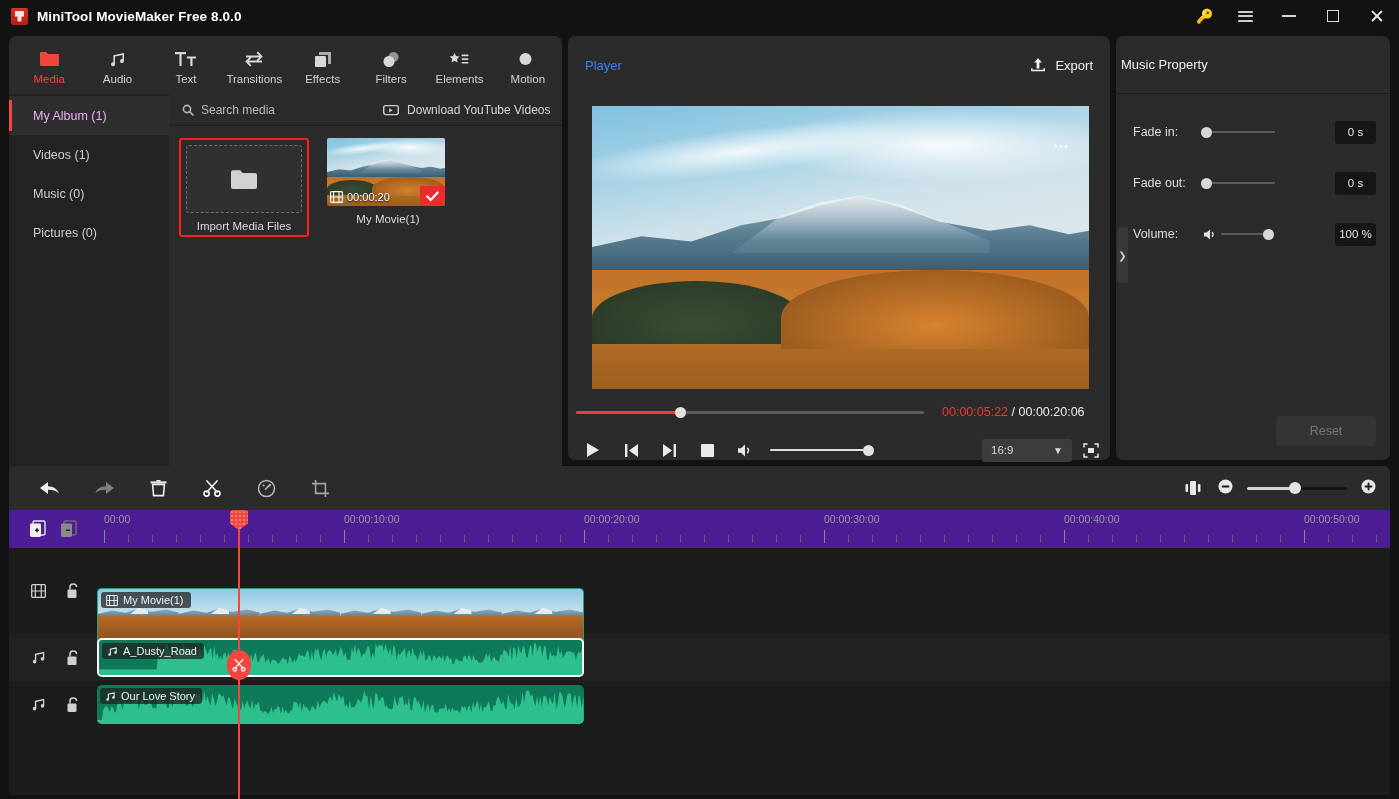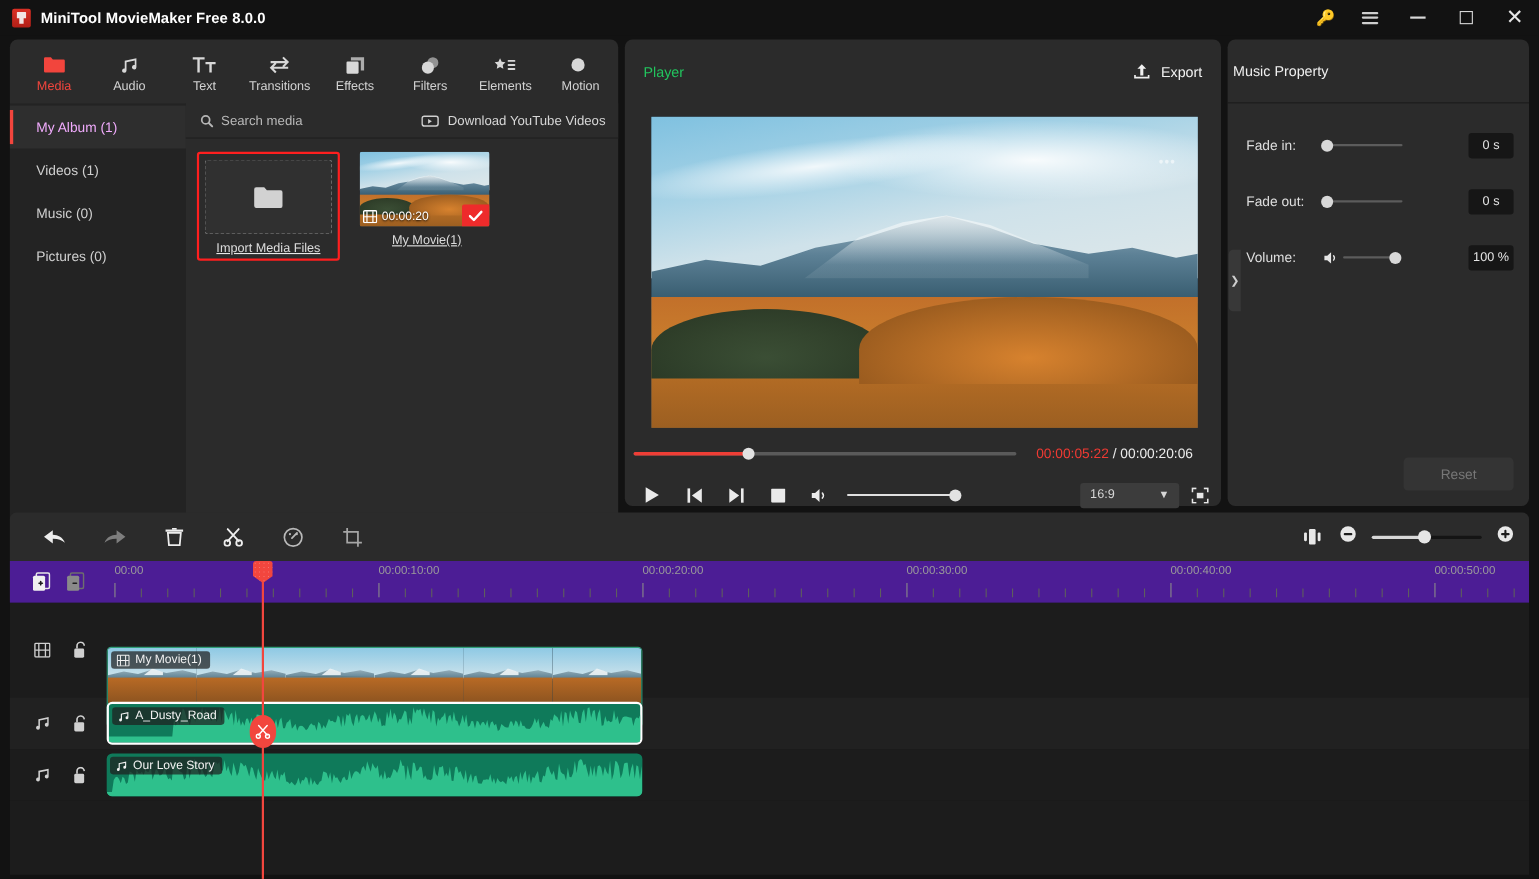--- a/index.html
+++ b/index.html
@@ -80,21 +80,21 @@
   .media-right { flex: 1; position: relative; }
   .media-toolbar {
     height: 32px; display: flex; align-items: center; border-bottom: 1px solid #1f1f1f;
     background: #2b2b2b;
   }
   .search-media { display:flex; align-items:center; gap:7px; margin-left: 13px; cursor:text; }
   .search-media .s-txt { font-size: 12px; color: #b9b9b9; }
   .dl-yt { display:flex; align-items:center; gap:8px; margin-left: 108px; cursor:pointer; }
   .dl-yt .s-txt { font-size: 12px; color: #d6d6d6; }
   .media-grid { display: flex; gap: 12px; padding: 12px 14px; }
-  .media-cell { width: 122px; text-decoration: underline; }
+  .media-cell { width: 122px; }
   .import-cell {
     border: 2px solid #ff1f1f; border-radius: 3px; padding: 5px 5px 3px;
     width: 130px; margin-left: -4px;
   }
   .import-box {
     height: 68px; border: 1.5px dashed #6d6d6d; border-radius: 3px;
     display: flex; align-items: center; justify-content: center; background: #303030;
   }
   .cell-caption {
     text-align: center; font-size: 11.5px; color: #dcdcdc; margin-top: 7px; white-space: nowrap;
@@ -133,21 +133,21 @@
     background: linear-gradient(180deg,#c2702a 0%, #c87b2c 30%, #b06a24 65%, #9c5f21 100%); }
   .sc-fall2 { position:absolute; left:38%; right:0; bottom:14%; height:28%;
     background: radial-gradient(ellipse at 50% 70%, #d7822e, #9b5c1f 75%);
     border-radius: 50% 50% 0 0 / 60% 60% 0 0; }
   .sc-fall3 { position:absolute; left:0; width:42%; bottom:16%; height:22%;
     background: radial-gradient(ellipse at 50% 70%, #2c4a36, #1c3527 75%);
     border-radius: 50% 50% 0 0 / 60% 60% 0 0; opacity:.9;}
 
   
   .player-head { height: 58px; display: flex; align-items: center; padding: 0 17px; }
-  .player-title { font-size: 13px; color: #22c55e; }
+  .player-title { font-size: 13px; color: #3b82f6; }
   .export-btn { margin-left: auto; display: flex; align-items: center; gap: 9px; cursor: pointer; }
   .export-btn span { font-size: 13px; color: #f2f2f2; }
   .video-area {
     position: absolute; left: 24px; top: 70px; width: 497px; height: 283px;
     background: #1a1a1a; overflow: hidden;
   }
   .video-dots { position: absolute; right: 20px; top: 34px; color: rgba(255,255,255,.55); font-size: 12px; letter-spacing: 1px;}
   .seek-row { position: absolute; left: 0; top: 365px; width: 542px; height: 22px; display:flex; align-items:center; }
   .seek-track {
     margin-left: 8px; width: 348px; height: 3px; background: #5a5a5a; border-radius: 2px; position: relative;

